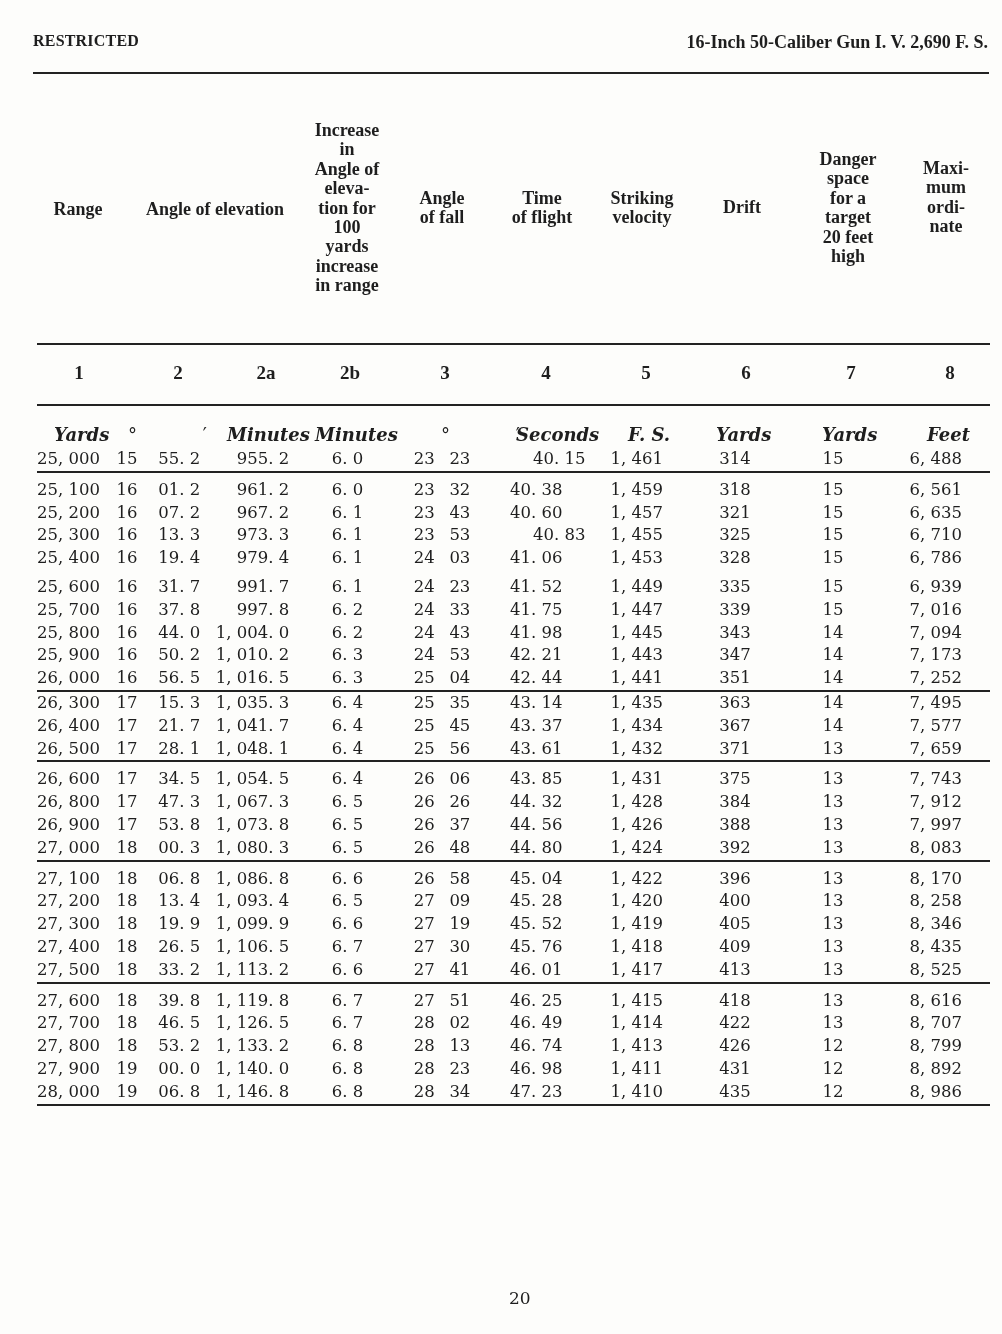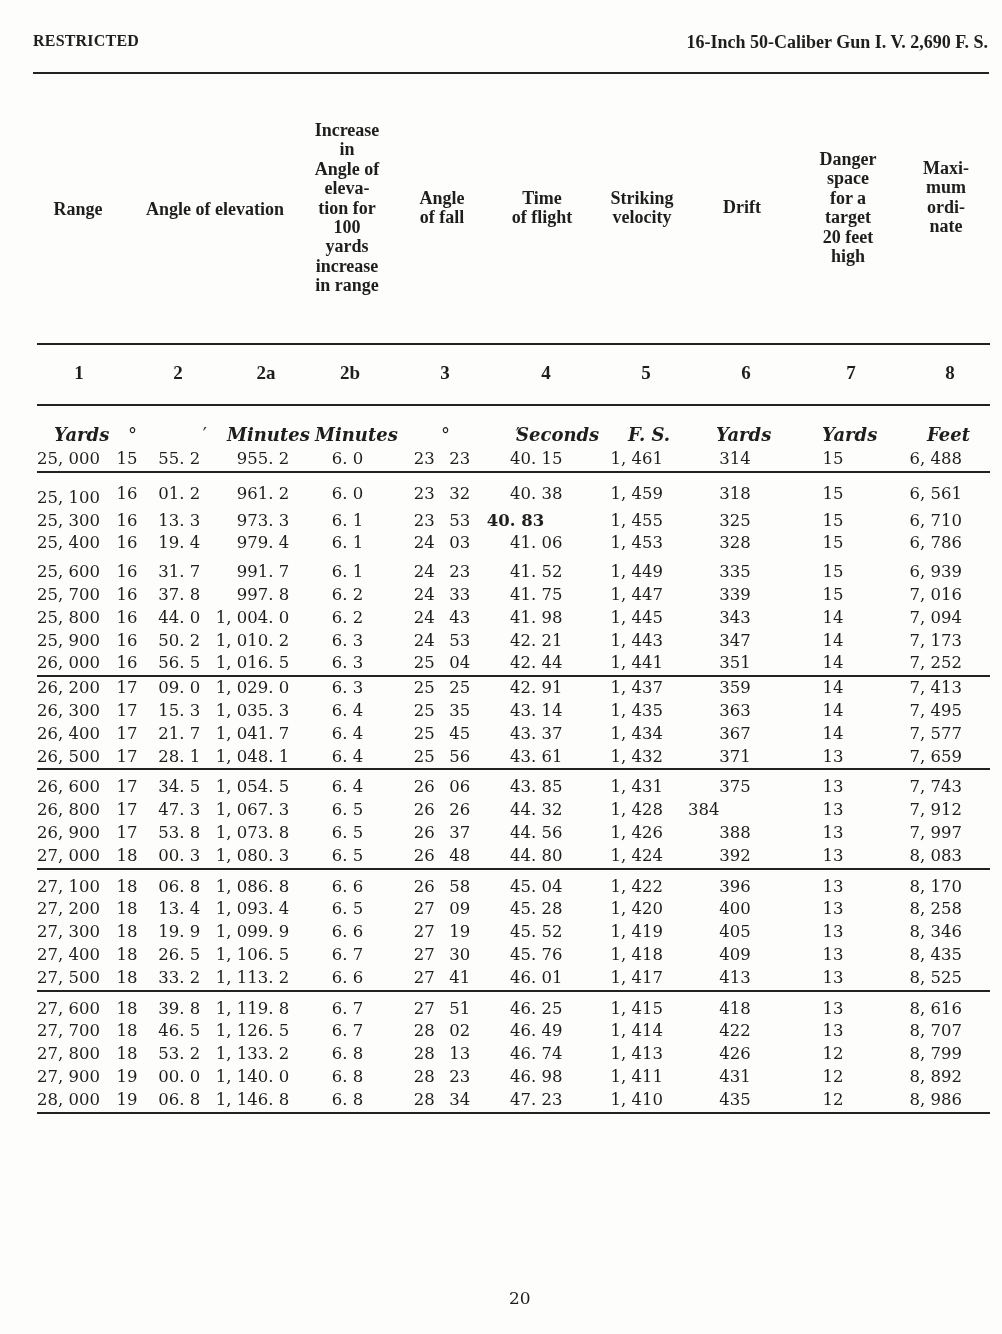--- a/index.html
+++ b/index.html
@@ -112,49 +112,63 @@
   </colgroup>
   <tbody id="table-body">
       <tr class="group-end">
         <td style="text-align: left; padding: 0px;">25, 000</td>
         <td style="text-align: left;">15</td>
         <td style="text-align: left; padding: 0px 0px 0px 10px;">55. 2</td>
         <td style="text-align: right; padding: 0px 20px 0px 0px;">955. 2</td>
         <td style="text-align: center;">6. 0</td>
         <td style="text-align: left; padding: 0px 0px 0px 28px;">23</td>
         <td style="text-align: left;">23</td>
-        <td style="text-align: center;">40. 15</td>
+        <td style="text-align: right;">40. 15</td>
         <td style="text-align: center;">1, 461</td>
         <td style="text-align: center;">314</td>
         <td style="text-align: center;">15</td>
         <td style="text-align: right; padding: 0px 28px 0px 0px;">6, 488</td>
       </tr>
       <tr class="group-start">
-        <td style="text-align: left; padding: 14px 0px 0px;">25, 100</td>
+        <td style="text-align: left; padding: 6px 0px 0px;">25, 100</td>
         <td style="text-align: left; padding-top: 6px;">16</td>
         <td style="text-align: left; padding: 6px 0px 0px 10px;">01. 2</td>
         <td style="text-align: right; padding: 6px 20px 0px 0px;">961. 2</td>
         <td style="text-align: center; padding-top: 6px;">6. 0</td>
         <td style="text-align: left; padding: 6px 0px 0px 28px;">23</td>
         <td style="text-align: left; padding-top: 6px;">32</td>
         <td style="text-align: center; padding-top: 6px;">40. 38</td>
         <td style="text-align: center; padding-top: 6px;">1, 459</td>
         <td style="text-align: center; padding-top: 6px;">318</td>
         <td style="text-align: center; padding-top: 6px;">15</td>
         <td style="text-align: right; padding: 6px 28px 0px 0px;">6, 561</td>
       </tr>
       <tr>
+        <td style="text-align: left; padding: 0px;">25, 200</td>
+        <td style="text-align: left;">16</td>
+        <td style="text-align: left; padding: 0px 0px 0px 10px;">07. 2</td>
+        <td style="text-align: right; padding: 0px 20px 0px 0px;">967. 2</td>
+        <td style="text-align: center;">6. 1</td>
+        <td style="text-align: left; padding: 0px 0px 0px 28px;">23</td>
+        <td style="text-align: left;">43</td>
+        <td style="text-align: center;">40. 60</td>
+        <td style="text-align: center;">1, 457</td>
+        <td style="text-align: center;">321</td>
+        <td style="text-align: center;">15</td>
+        <td style="text-align: right; padding: 0px 28px 0px 0px;">6, 635</td>
+      </tr>
+      <tr>
         <td style="text-align: left; padding: 0px;">25, 300</td>
         <td style="text-align: left;">16</td>
         <td style="text-align: left; padding: 0px 0px 0px 10px;">13. 3</td>
         <td style="text-align: right; padding: 0px 20px 0px 0px;">973. 3</td>
         <td style="text-align: center;">6. 1</td>
         <td style="text-align: left; padding: 0px 0px 0px 28px;">23</td>
         <td style="text-align: left;">53</td>
-        <td style="text-align: left; font-weight: bold;">40. 83</td>
+        <td style="text-align: right;">40. 83</td>
         <td style="text-align: center;">1, 455</td>
         <td style="text-align: center;">325</td>
         <td style="text-align: center;">15</td>
         <td style="text-align: right; padding: 0px 28px 0px 0px;">6, 710</td>
       </tr>
       <tr>
         <td style="text-align: left; padding: 0px;">25, 400</td>
         <td style="text-align: left;">16</td>
         <td style="text-align: left; padding: 0px 0px 0px 10px;">19. 4</td>
         <td style="text-align: right; padding: 0px 20px 0px 0px;">979. 4</td>
@@ -231,34 +245,20 @@
         <td style="text-align: center;">6. 3</td>
         <td style="text-align: left; padding: 0px 0px 0px 28px;">25</td>
         <td style="text-align: left;">04</td>
         <td style="text-align: center;">42. 44</td>
         <td style="text-align: center;">1, 441</td>
         <td style="text-align: center;">351</td>
         <td style="text-align: center;">14</td>
         <td style="text-align: right; padding: 0px 28px 0px 0px;">7, 252</td>
       </tr>
       <tr>
-        <td style="text-align: left; padding: 0px;">26, 200</td>
-        <td style="text-align: left;">17</td>
-        <td style="text-align: left; padding: 0px 0px 0px 10px;">09. 0</td>
-        <td style="text-align: right; padding: 0px 20px 0px 0px;">1, 029. 0</td>
-        <td style="text-align: center;">6. 3</td>
-        <td style="text-align: left; padding: 0px 0px 0px 28px;">25</td>
-        <td style="text-align: left;">25</td>
-        <td style="text-align: center;">42. 91</td>
-        <td style="text-align: center;">1, 437</td>
-        <td style="text-align: center;">359</td>
-        <td style="text-align: center;">14</td>
-        <td style="text-align: right; padding: 0px 28px 0px 0px;">7, 413</td>
-      </tr>
-      <tr>
         <td style="text-align: left; padding: 0px;">26, 300</td>
         <td style="text-align: left;">17</td>
         <td style="text-align: left; padding: 0px 0px 0px 10px;">15. 3</td>
         <td style="text-align: right; padding: 0px 20px 0px 0px;">1, 035. 3</td>
         <td style="text-align: center;">6. 4</td>
         <td style="text-align: left; padding: 0px 0px 0px 28px;">25</td>
         <td style="text-align: left;">35</td>
         <td style="text-align: center; margin-top: 39px;">43. 14</td>
         <td style="text-align: center;">1, 435</td>
         <td style="text-align: center;">363</td>
@@ -310,21 +310,21 @@
       <tr>
         <td style="text-align: left; padding: 0px;">26, 800</td>
         <td style="text-align: left;">17</td>
         <td style="text-align: left; padding: 0px 0px 0px 10px;">47. 3</td>
         <td style="text-align: right; padding: 0px 20px 0px 0px;">1, 067. 3</td>
         <td style="text-align: center;">6. 5</td>
         <td style="text-align: left; padding: 0px 0px 0px 28px;">26</td>
         <td style="text-align: left;">26</td>
         <td style="text-align: center;">44. 32</td>
         <td style="text-align: center;">1, 428</td>
-        <td style="">384</td>
+        <td style="text-align: center;">384</td>
         <td style="text-align: center;">13</td>
         <td style="text-align: right; padding: 0px 28px 0px 0px;">7, 912</td>
       </tr>
       <tr>
         <td style="text-align: left; padding: 0px;">26, 900</td>
         <td style="text-align: left;">17</td>
         <td style="text-align: left; padding: 0px 0px 0px 10px;">53. 8</td>
         <td style="text-align: right; padding: 0px 20px 0px 0px;">1, 073. 8</td>
         <td style="text-align: center;">6. 5</td>
         <td style="text-align: left; padding: 0px 0px 0px 28px;">26</td>

